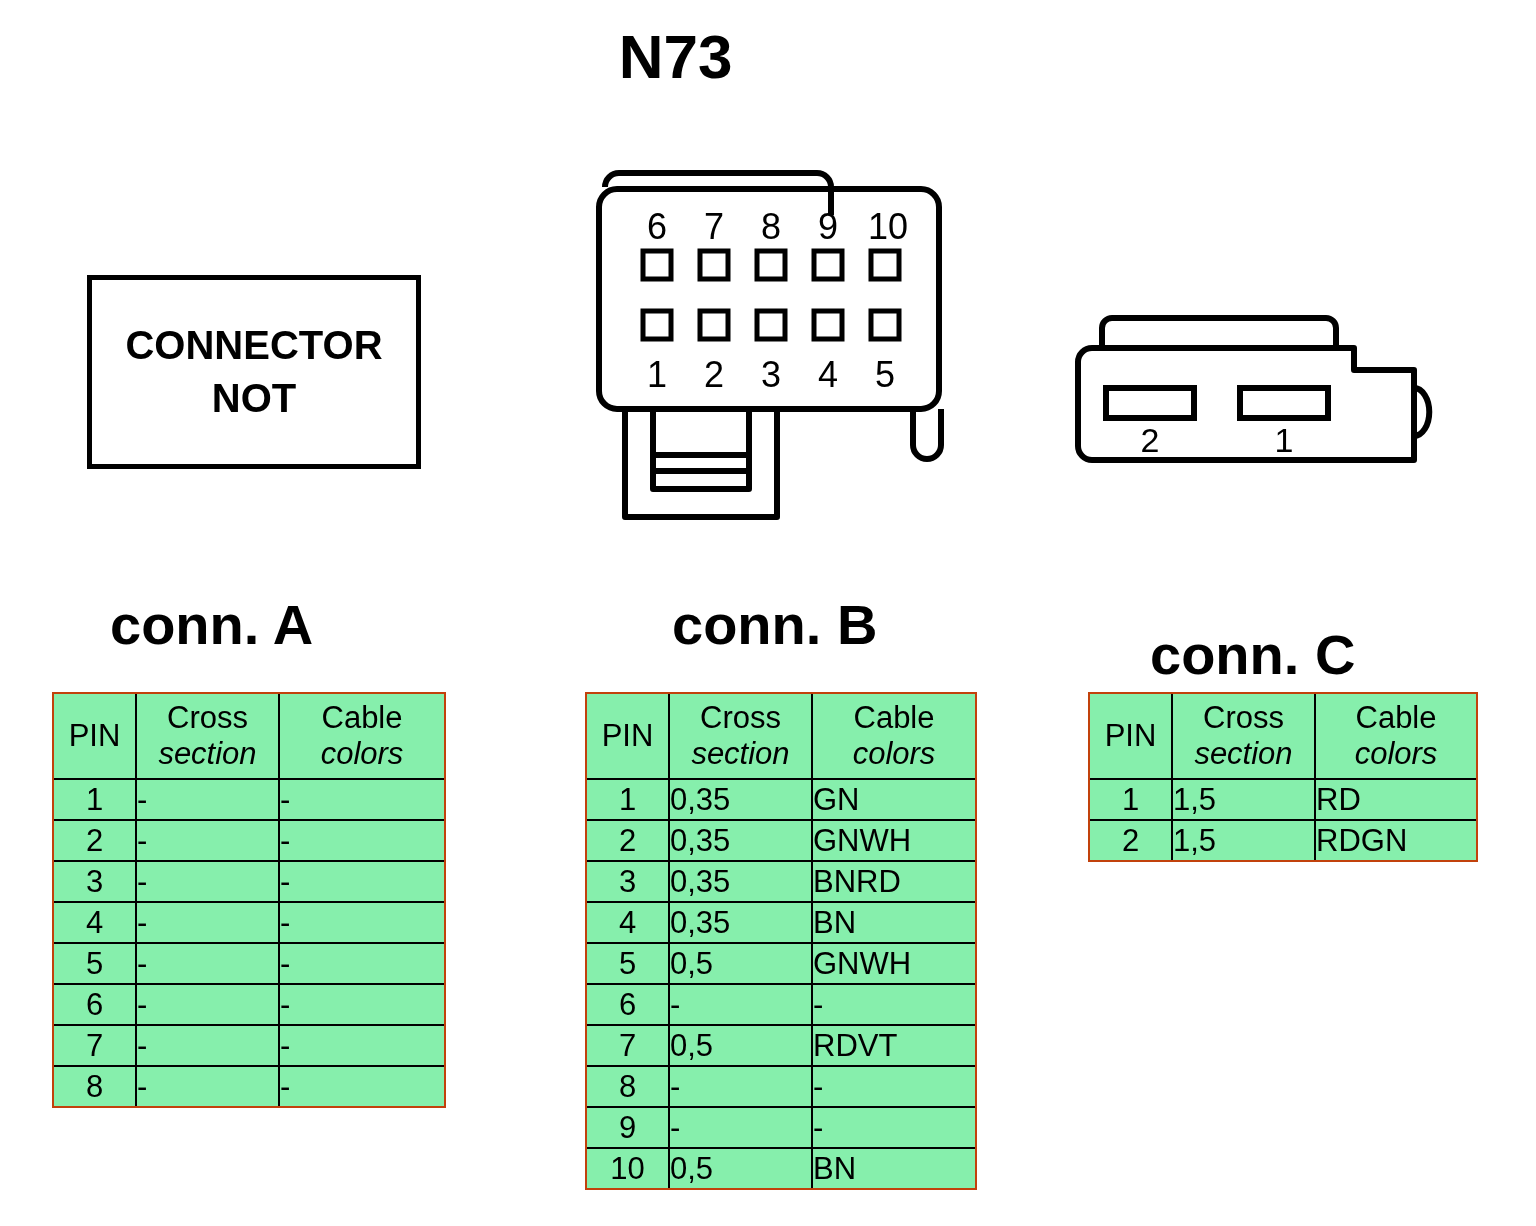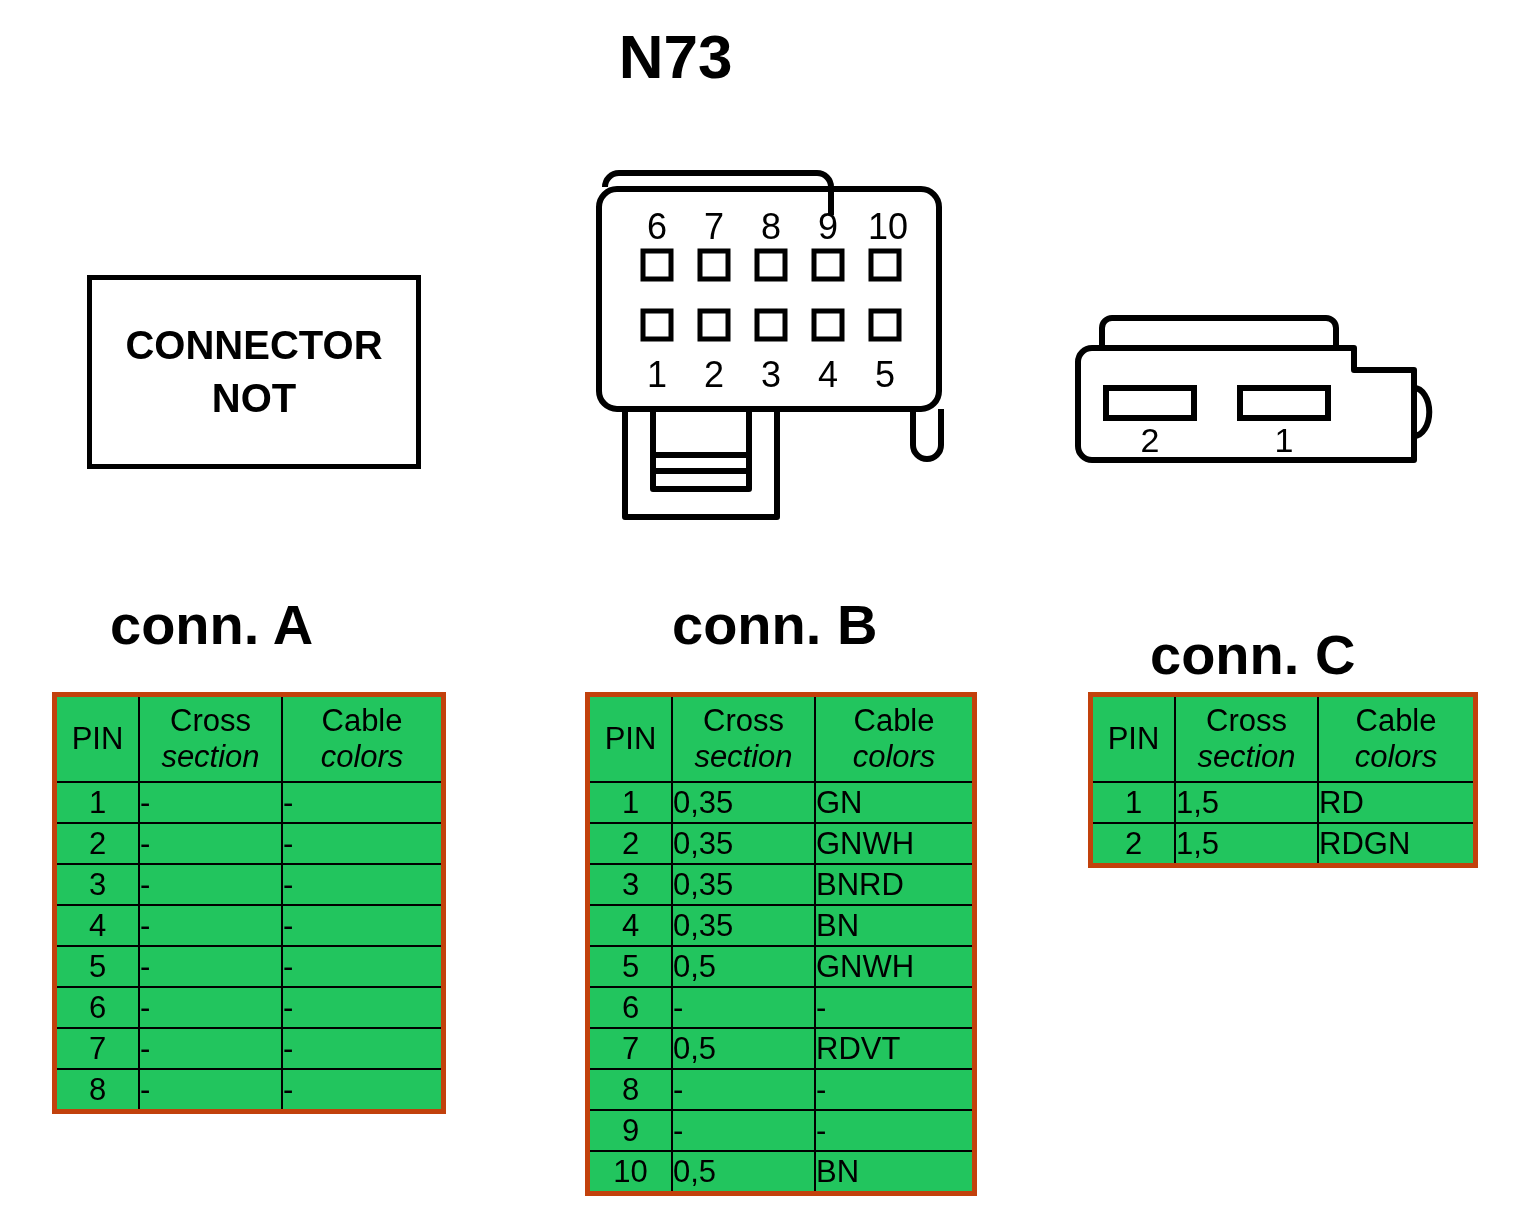--- a/index.html
+++ b/index.html
@@ -80,23 +80,23 @@
     line-height: 62px;
     white-space: nowrap;
   }
   #heading-a { left: 110px; top: 594px; }
   #heading-b { left: 645px; top: 594px; margin-left: 27px; }
   #heading-c { left: 1150px; top: 594px; margin-top: 30px; }
 
   
   .pin-table-wrap {
     position: absolute;
-    border: 5px solid #c2410c;
+    border: 2px solid #c2410c;
     box-sizing: border-box;
-    background: #22c55e;
+    background: #86efac;
   }
   #table-a-wrap { left: 52px;   top: 692px; width: 394px; }
   #table-b-wrap { left: 585px;  top: 692px; width: 392px; }
   #table-c-wrap { left: 1088px; top: 692px; width: 390px; }
 
   table.pin-table {
     border-collapse: collapse;
     width: 100%;
     table-layout: fixed;
   }

